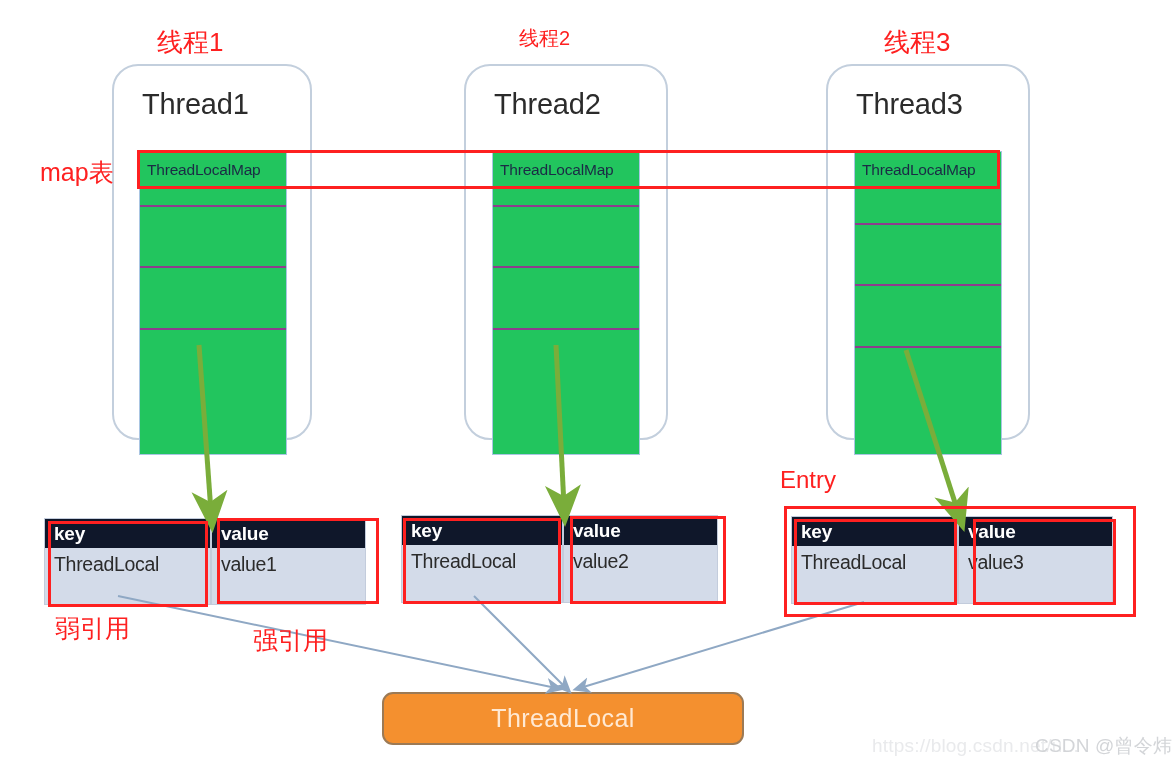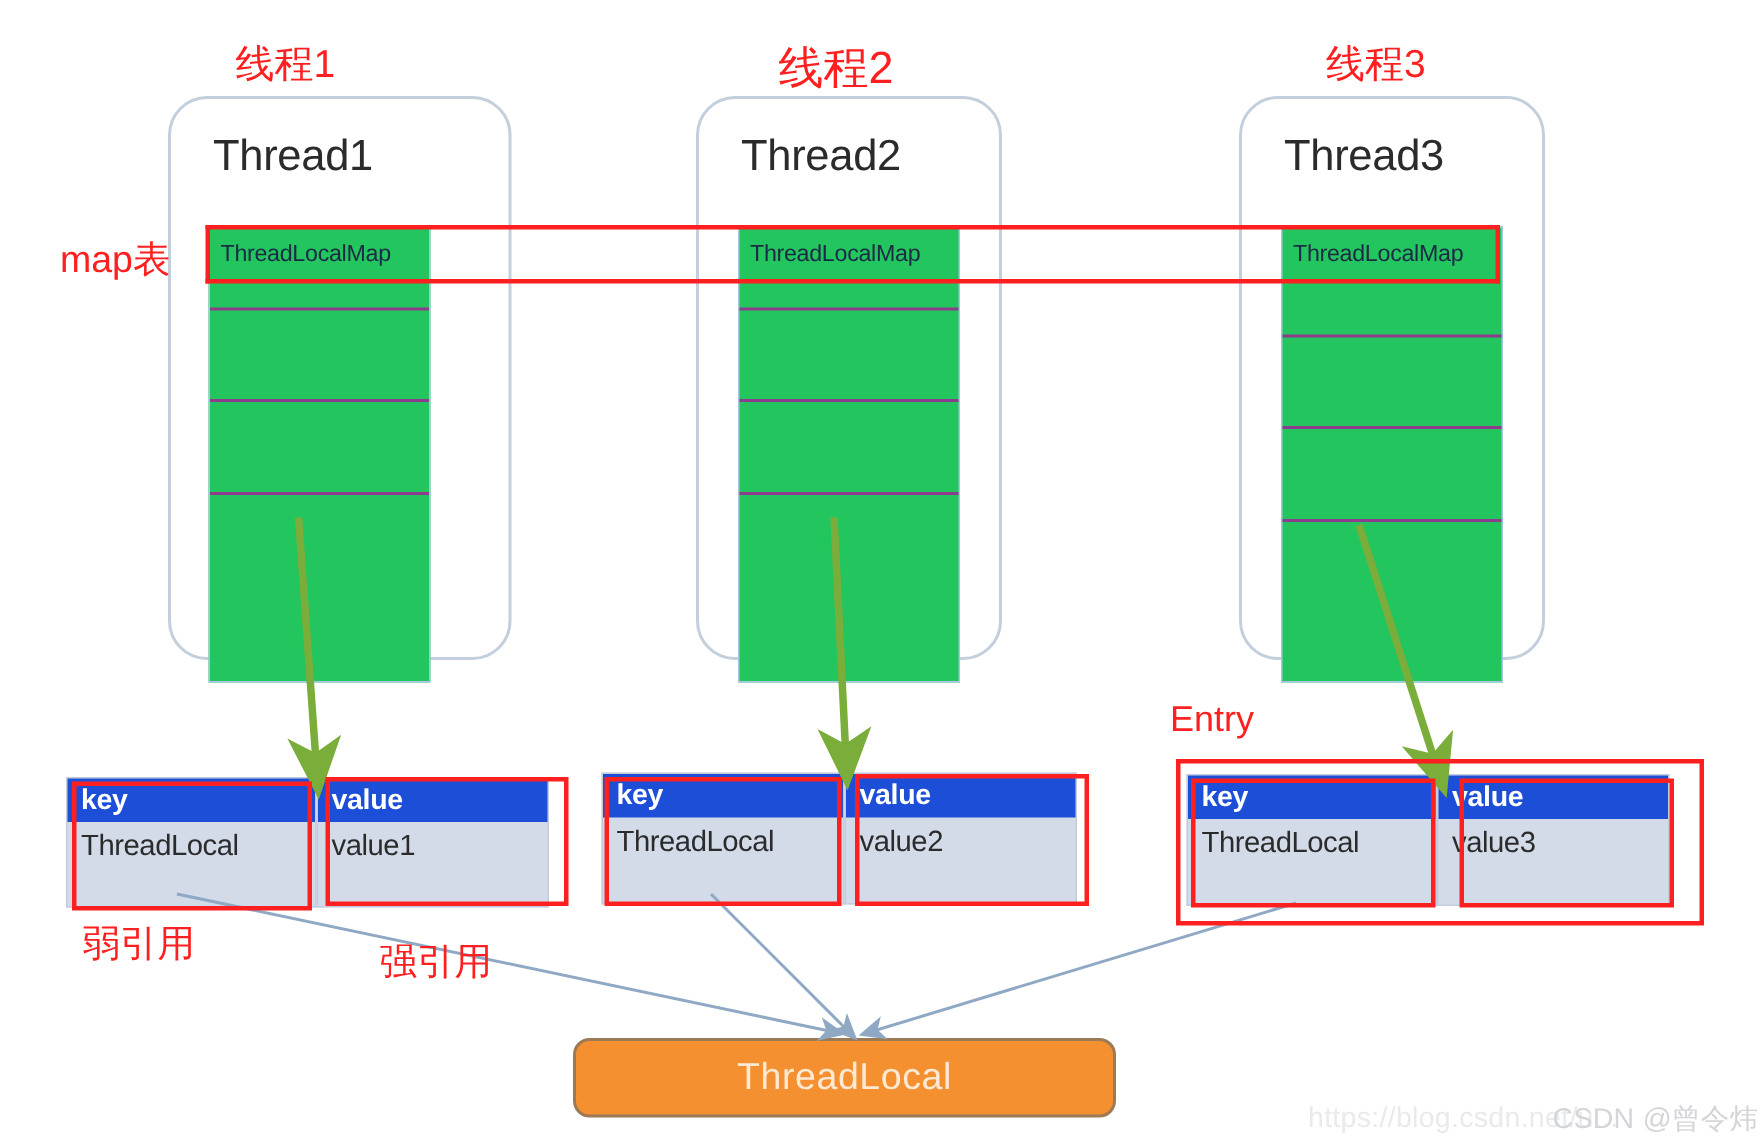--- a/index.html
+++ b/index.html
@@ -87,21 +87,21 @@
     position: absolute;
     display: flex;
     z-index: 3;
   }
   .entry-col {
     position: relative;
     background: #d3dbe9;
     border: 1px solid #c3ccdc;
   }
   .entry-head {
-    background: #1d4ed8;
+    background: #0f172a;
     color: #ffffff;
     font-size: 19px;
     font-weight: bold;
     padding: 2px 0 2px 9px;
     height: 29px;
     line-height: 25px;
     letter-spacing: -0.2px;
   }
   .entry-cell {
     color: #2b2b2b;
@@ -187,31 +187,31 @@
 
   <div class="red-line" style="left:137px; top:150px; width:863px;"></div>
   <div class="red-line" style="left:137px; top:186px; width:863px;"></div>
 
   <div class="red-line" style="left:137px; top:150px; width:3px; height:39px;"></div>
 
   <div class="red-line" style="left:997px; top:150px; width:3px; height:39px;"></div>
 
   <div class="red-text" style="left:157px; top:25px; font-size:26px;">线程1</div>
 
-  <div class="thread-card" style="left:112px; top:64px; width:229px; height:376px;">
+  <div class="thread-card" style="left:112px; top:64px; width:200px; height:376px;">
     <div class="thread-title">Thread1</div>
     <div class="map-block" style="left:25px; top:85px; width:148px; height:304px;">
       <div class="map-label">ThreadLocalMap</div>
       <div class="map-divider" style="top:53px;"></div>
       <div class="map-divider" style="top:114px;"></div>
       <div class="map-divider" style="top:176px;"></div>
     </div>
   </div>
 
-  <div class="red-text" style="left:519px; top:25px; font-size:30px;">线程2</div>
+  <div class="red-text" style="left:519px; top:25px; font-size:20px;">线程2</div>
 
   <div class="thread-card" style="left:464px; top:64px; width:204px; height:376px;">
     <div class="thread-title">Thread2</div>
     <div class="map-block" style="left:26px; top:85px; width:148px; height:304px;">
       <div class="map-label">ThreadLocalMap</div>
       <div class="map-divider" style="top:53px;"></div>
       <div class="map-divider" style="top:114px;"></div>
       <div class="map-divider" style="top:176px;"></div>
     </div>
   </div>

